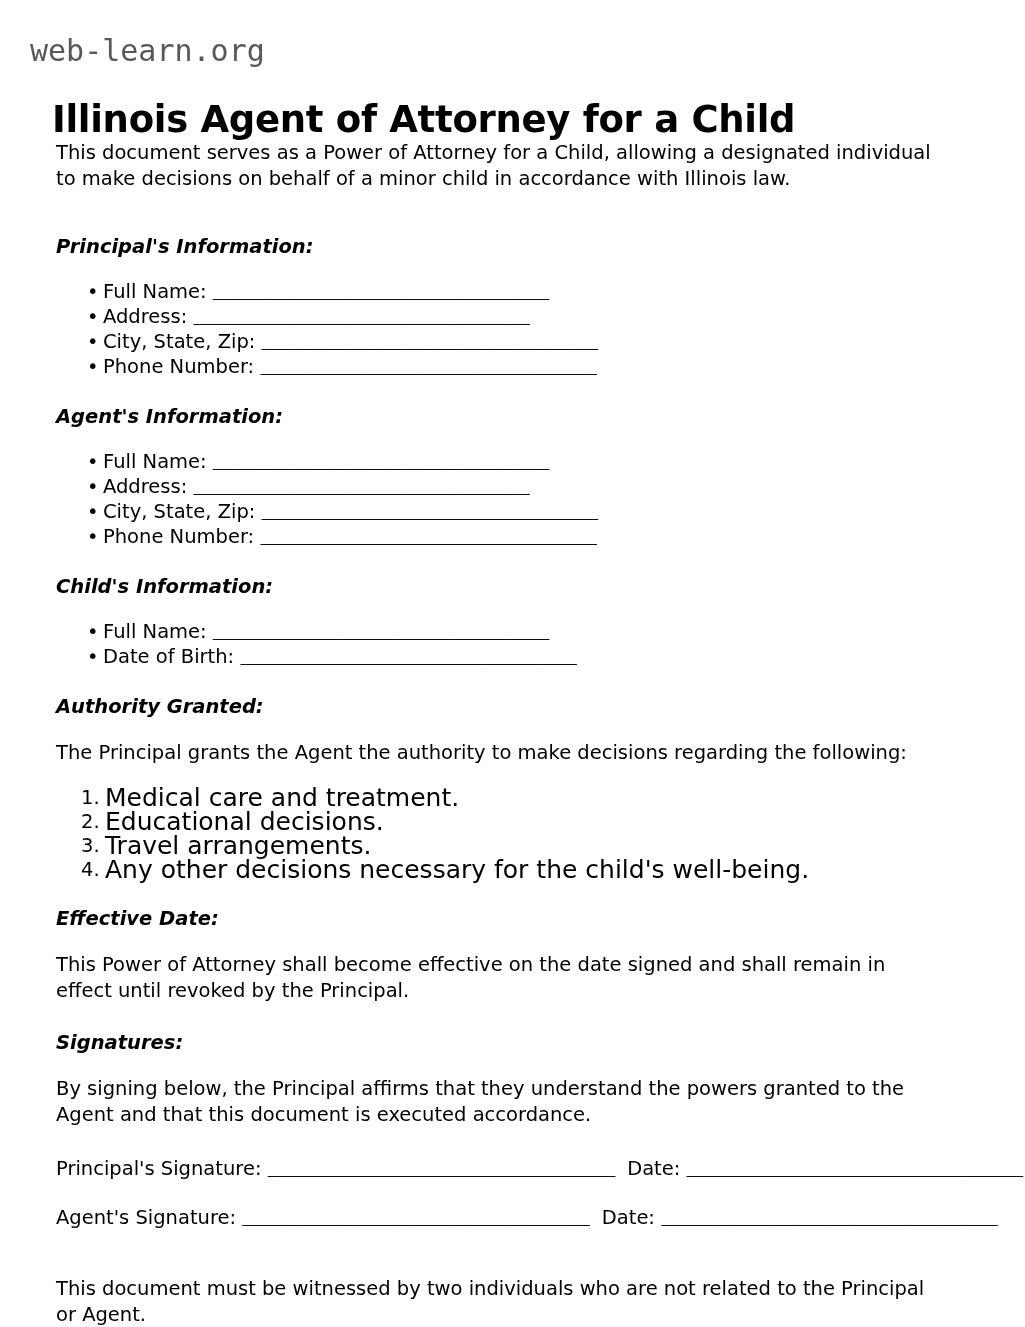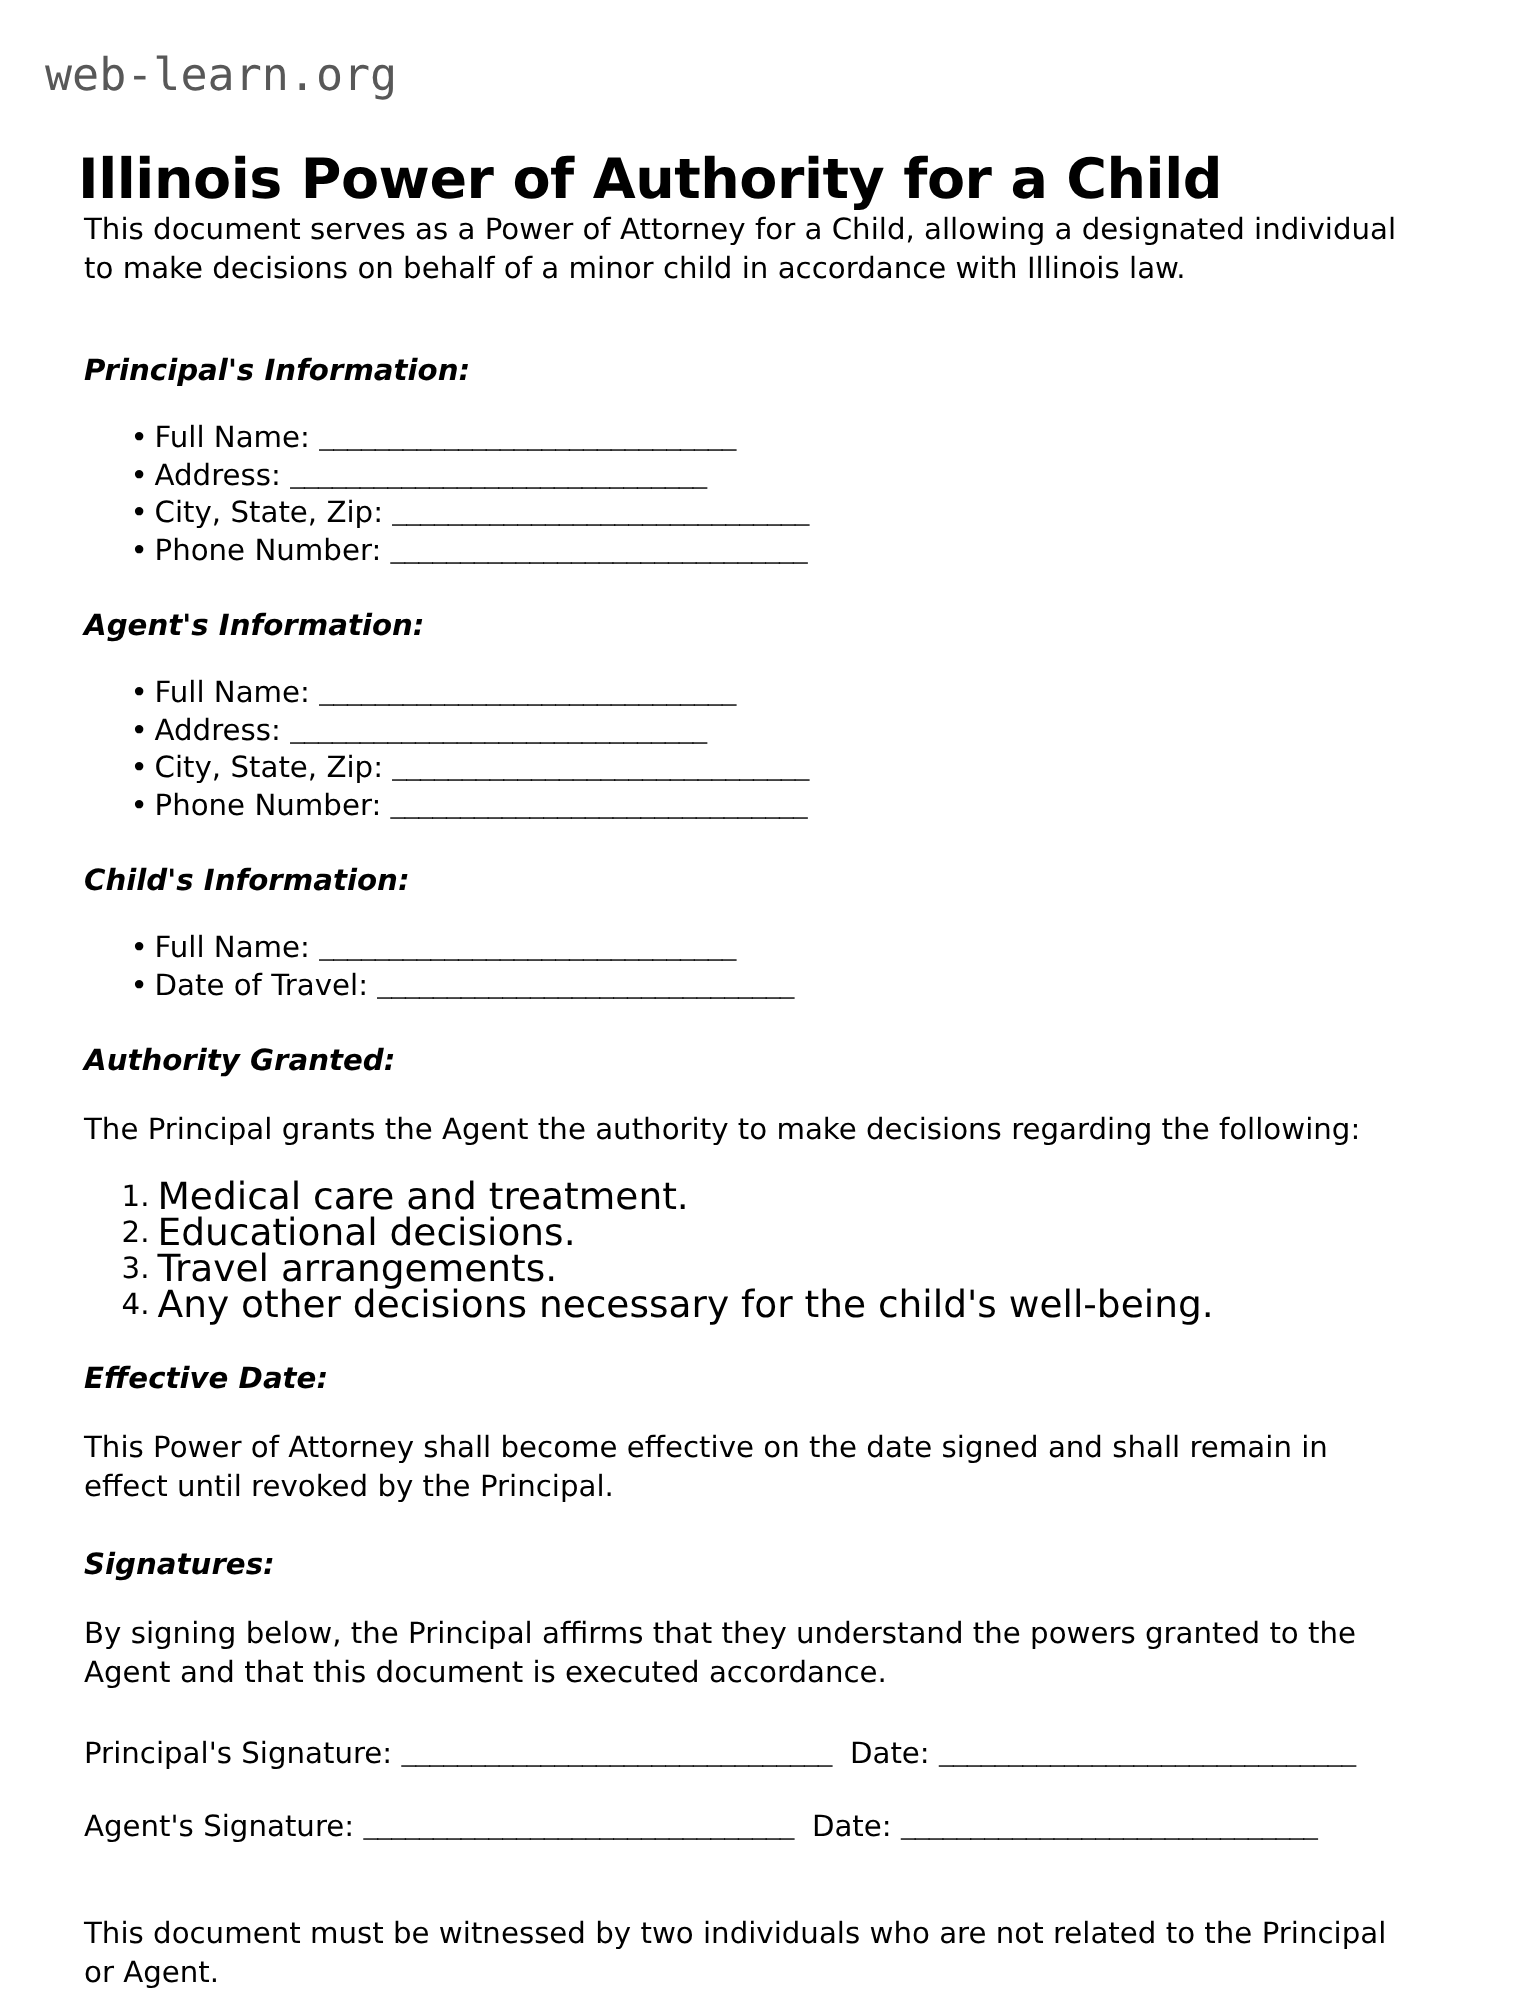--- a/index.html
+++ b/index.html
@@ -126,21 +126,21 @@
   ol.numbered-list li::before {
     content: counter(itemnum) ".";
     position: absolute;
     left: -24px;
     top: 0;
     font-size: 19.5px;
     line-height: 24px;
   }
 
   .blank {
-    font-family: Liberation Serif, serif;
+    font-family: Liberation Mono, monospace;
     letter-spacing: -0.5px;
   }
 
   
   .sig-row {
     padding-left: 56px;
     font-size: 19.5px;
     line-height: 26px;
     white-space: nowrap;
     color: #000;
@@ -148,21 +148,21 @@
   .sig-row .date-label {
     padding-left: 6px;
   }
 </style>
 </head>
 <body>
 
 <div class="page">
 
   <div class="watermark">web-learn.org</div>
-  <h1 class="doc-title">Illinois Power of Authority for a Child</h1>
+  <h1 class="doc-title">Illinois Agent of Attorney for a Child</h1>
 
   <div class="content">
 
     <p class="intro">This document serves as a Power of Attorney for a Child, allowing a designated individual to make decisions on behalf of a minor child in accordance with Illinois law.</p>
 
     <div class="sp-intro-to-h"></div>
 
     <h2 class="section-heading">Principal's Information:</h2>
     <div class="sp-h-to-list"></div>
     <ul class="field-list">
@@ -182,21 +182,21 @@
       <li><span>City, State, Zip:</span> <span class="blank">______________________________</span></li>
       <li><span>Phone Number:</span> <span class="blank">______________________________</span></li>
     </ul>
 
     <div class="sp-list-to-h"></div>
 
     <h2 class="section-heading">Child's Information:</h2>
     <div class="sp-h-to-list"></div>
     <ul class="field-list">
       <li><span>Full Name:</span> <span class="blank">______________________________</span></li>
-      <li><span>Date of Travel:</span> <span class="blank">______________________________</span></li>
+      <li><span>Date of Birth:</span> <span class="blank">______________________________</span></li>
     </ul>
 
     <div class="sp-list-to-heading2"></div>
 
     <h2 class="section-heading">Authority Granted:</h2>
     <div class="sp-h-to-para"></div>
     <p class="para">The Principal grants the Agent the authority to make decisions regarding the following:</p>
     <div class="sp-h-to-list"></div>
     <ol class="numbered-list">
       <li>Medical care and treatment.</li>

